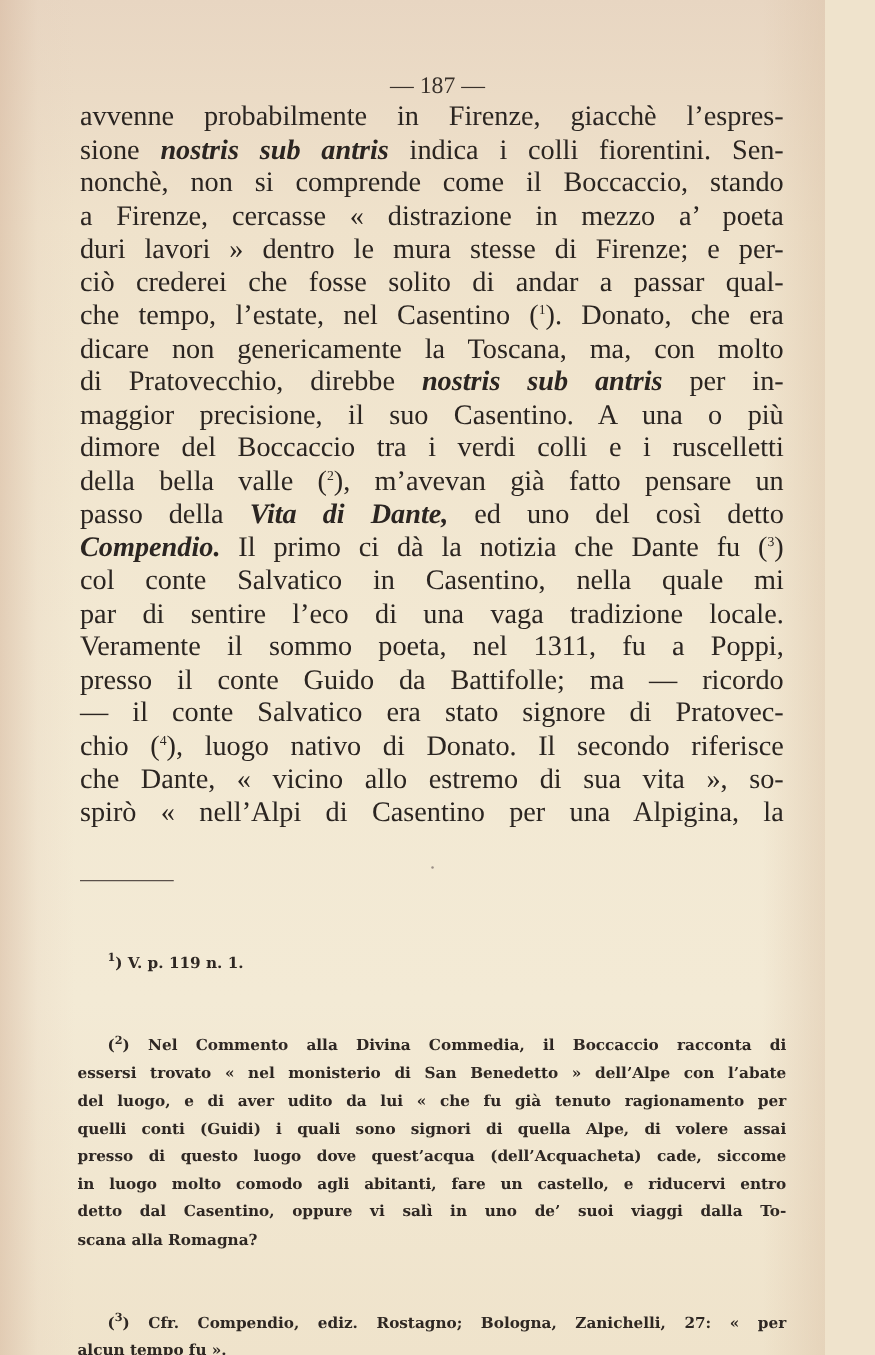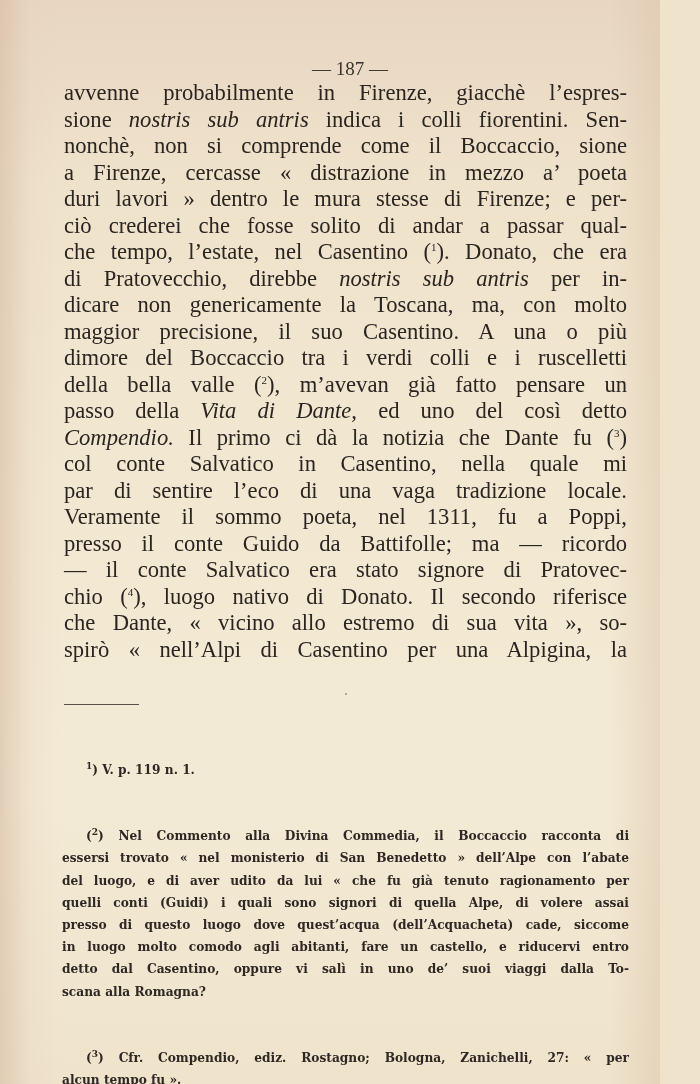--- a/index.html
+++ b/index.html
@@ -24,21 +24,21 @@
     .body-text {
       position: absolute; top: 80px; left: 64px; width: 563px;
       font-family: "Liberation Serif", serif;
       font-size: 22.6px; line-height: 26.5px;
       color: #2b2521;
     }
     .line {
       display: block; white-space: nowrap;
       text-align: justify; text-align-last: justify;
     }
-    .bi { font-style: italic; font-weight: normal; margin-top: 32px; }
+    .bi { font-style: italic; font-weight: bold; margin-top: 32px; }
     sup.fn { font-size: 11px; vertical-align: 8px; line-height: 0; }
     .divider {
       position: absolute; top: 704px; left: 64px; width: 75px; height: 0;
       border-top: 1px solid #5a504a;
     }
     .dot-mark {
       position: absolute; top: 693px; left: 345px; width: 2px; height: 2px;
       background: #9a8f86; border-radius: 1px;
     }
     .footnotes {
@@ -61,27 +61,27 @@
   </style>
 </head>
 <body>
 
 <div class="page">
   <div class="page-number">— 187 —</div>
 
   <div class="body-text" id="body-text">
       <span class="line"><span>avvenne probabilmente in Firenze, giacchè l’espres-</span></span>
       <span class="line"><span>sione </span><span class="bi">nostris sub antris</span><span> indica i colli fiorentini. Sen-</span></span>
-      <span class="line"><span>nonchè, non si comprende come il Boccaccio, sione</span></span>
+      <span class="line"><span>nonchè, non si comprende come il Boccaccio, stando</span></span>
       <span class="line"><span>a Firenze, cercasse « distrazione in mezzo a’ poeta</span></span>
       <span class="line"><span>duri lavori » dentro le mura stesse di Firenze; e per-</span></span>
       <span class="line"><span>ciò crederei che fosse solito di andar a passar qual-</span></span>
       <span class="line"><span>che tempo, l’estate, nel Casentino (</span><sup class="fn">1</sup><span>). Donato, che era</span></span>
+      <span class="line"><span>dicare non genericamente la Toscana, ma, con molto</span></span>
       <span class="line"><span>di Pratovecchio, direbbe </span><span class="bi">nostris sub antris</span><span> per in-</span></span>
-      <span class="line"><span>dicare non genericamente la Toscana, ma, con molto</span></span>
       <span class="line"><span>maggior precisione, il suo Casentino. A una o più</span></span>
       <span class="line"><span>dimore del Boccaccio tra i verdi colli e i ruscelletti</span></span>
       <span class="line"><span>della bella valle (</span><sup class="fn">2</sup><span>), m’avevan già fatto pensare un</span></span>
       <span class="line"><span>passo della </span><span class="bi">Vita di Dante,</span><span> ed uno del così detto</span></span>
       <span class="line"><span class="bi">Compendio.</span><span> Il primo ci dà la notizia che Dante fu (</span><sup class="fn">3</sup><span>)</span></span>
       <span class="line"><span>col conte Salvatico in Casentino, nella quale mi</span></span>
       <span class="line"><span>par di sentire l’eco di una vaga tradizione locale.</span></span>
       <span class="line"><span>Veramente il sommo poeta, nel 1311, fu a Poppi,</span></span>
       <span class="line"><span>presso il conte Guido da Battifolle; ma — ricordo</span></span>
       <span class="line"><span>— il conte Salvatico era stato signore di Pratovec-</span></span>

